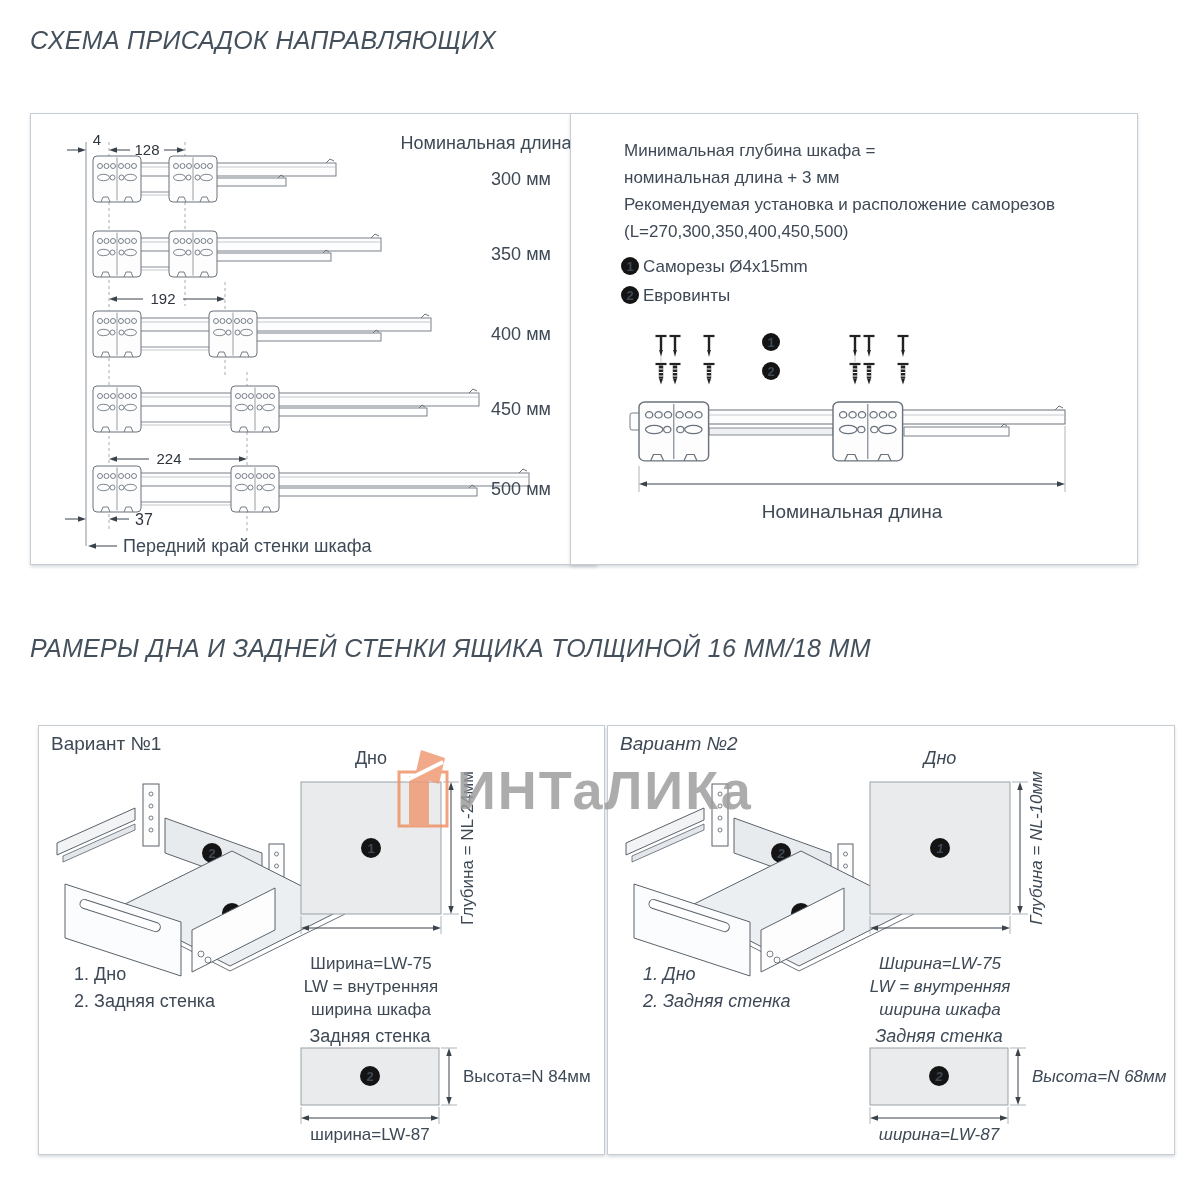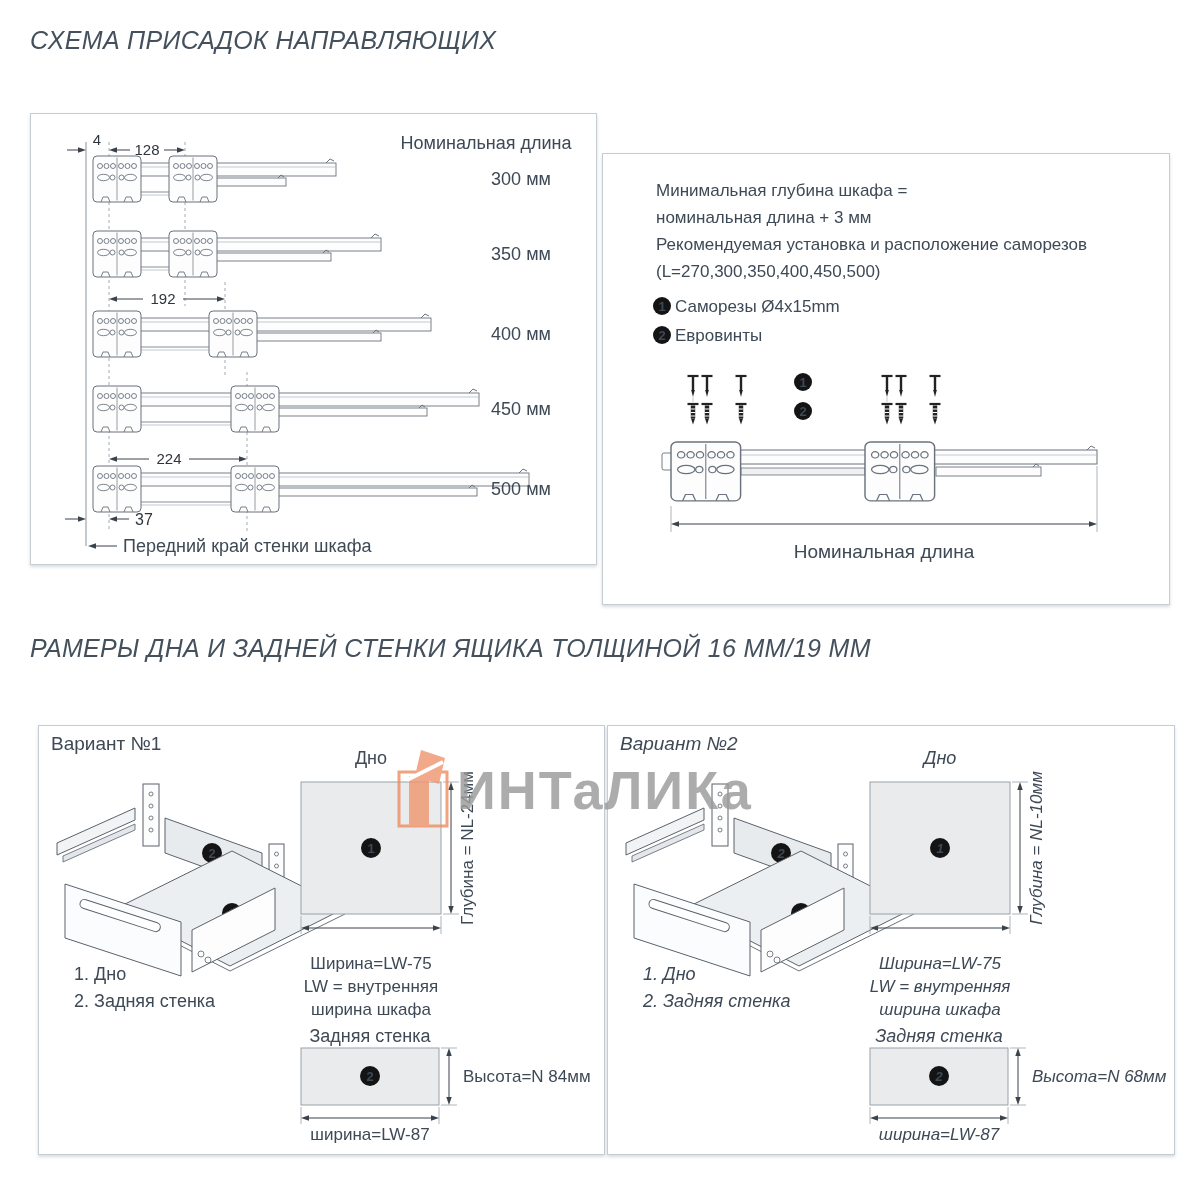--- a/index.html
+++ b/index.html
@@ -5,21 +5,21 @@
   html,body{margin:0;padding:0;background:#ffffff;}
   .canvas{position:relative;width:1200px;height:1200px;background:#fff;overflow:hidden;
           font-family:"Liberation Sans",sans-serif;}
   .ttl{position:absolute;margin:0;font-style:italic;font-weight:500;color:#44505c;
        font-size:25px;letter-spacing:.3px;white-space:nowrap;}
   #t1{left:30px;top:26px;text-align:center;}
   #t2{left:30px;top:634px;}
   .panel{position:absolute;background:#fff;border:1px solid #c6ccd4;
          box-shadow:0 2px 3px rgba(120,130,140,.28);z-index:1;}
   .p-tl{left:30px;top:113px;width:565px;height:450px;}
-  .p-tr{left:602px;top:113px;width:566px;height:450px;margin-top:40px;}
+  .p-tr{left:570px;top:113px;width:566px;height:450px;}
   .p-bl{left:30px;top:725px;width:565px;height:428px;margin-left:8px;}
   .p-br{left:607px;top:725px;width:566px;height:428px;font-style:italic;}
   svg{display:block;}
   svg text{fill:#3e4956;font-family:"Liberation Sans",sans-serif;}
   .dimtx{fill:#2e353c;}
   .wm{position:absolute;left:393px;top:746px;display:flex;align-items:center;
       z-index:5;opacity:.82;pointer-events:none;}
   .wm-text{font-size:54px;font-weight:bold;color:#9b9b9b;letter-spacing:2px;
            line-height:88px;white-space:nowrap;}
 </style>
@@ -244,21 +244,21 @@
         <line x1="68" y1="352" x2="68" y2="378" stroke="#9aa2aa" stroke-width=".8"></line>
         <line x1="494" y1="312" x2="494" y2="378" stroke="#9aa2aa" stroke-width=".8"></line>
         <use href="#ahL" x="68" y="370"></use>
         <line x1="76" y1="370" x2="486" y2="370" stroke="#3a424b" stroke-width="1"></line>
         <use href="#ahR" x="494" y="370"></use>
         <text x="281" y="404" font-size="19" text-anchor="middle">Номинальная длина</text>
       </g>
     </svg>
   </section>
 
-  <h2 class="ttl" id="t2">РАМЕРЫ ДНА И ЗАДНЕЙ СТЕНКИ ЯЩИКА ТОЛЩИНОЙ 16 ММ/19 ММ</h2>
+  <h2 class="ttl" id="t2">РАМЕРЫ ДНА И ЗАДНЕЙ СТЕНКИ ЯЩИКА ТОЛЩИНОЙ 16 ММ/18 ММ</h2>
 
   <section class="panel p-bl">
     <svg width="565" height="428" viewBox="0 0 565 428">
       <defs>
         <g id="d3d">
           <polygon points="10,85 88,50 88,62 10,97" fill="#f1f3f5" stroke="#5a626b" stroke-width="1"></polygon>
           <polygon points="16,98 88,66 88,72 16,104" fill="#e3e6ea" stroke="#5a626b" stroke-width=".8"></polygon>
           <rect x="96" y="26" width="16" height="62" fill="#fdfdfe" stroke="#5a626b" stroke-width="1"></rect>
           <circle cx="104" cy="36" r="2" fill="none" stroke="#5a626b" stroke-width=".8"></circle>
           <circle cx="104" cy="48" r="2" fill="none" stroke="#5a626b" stroke-width=".8"></circle>

